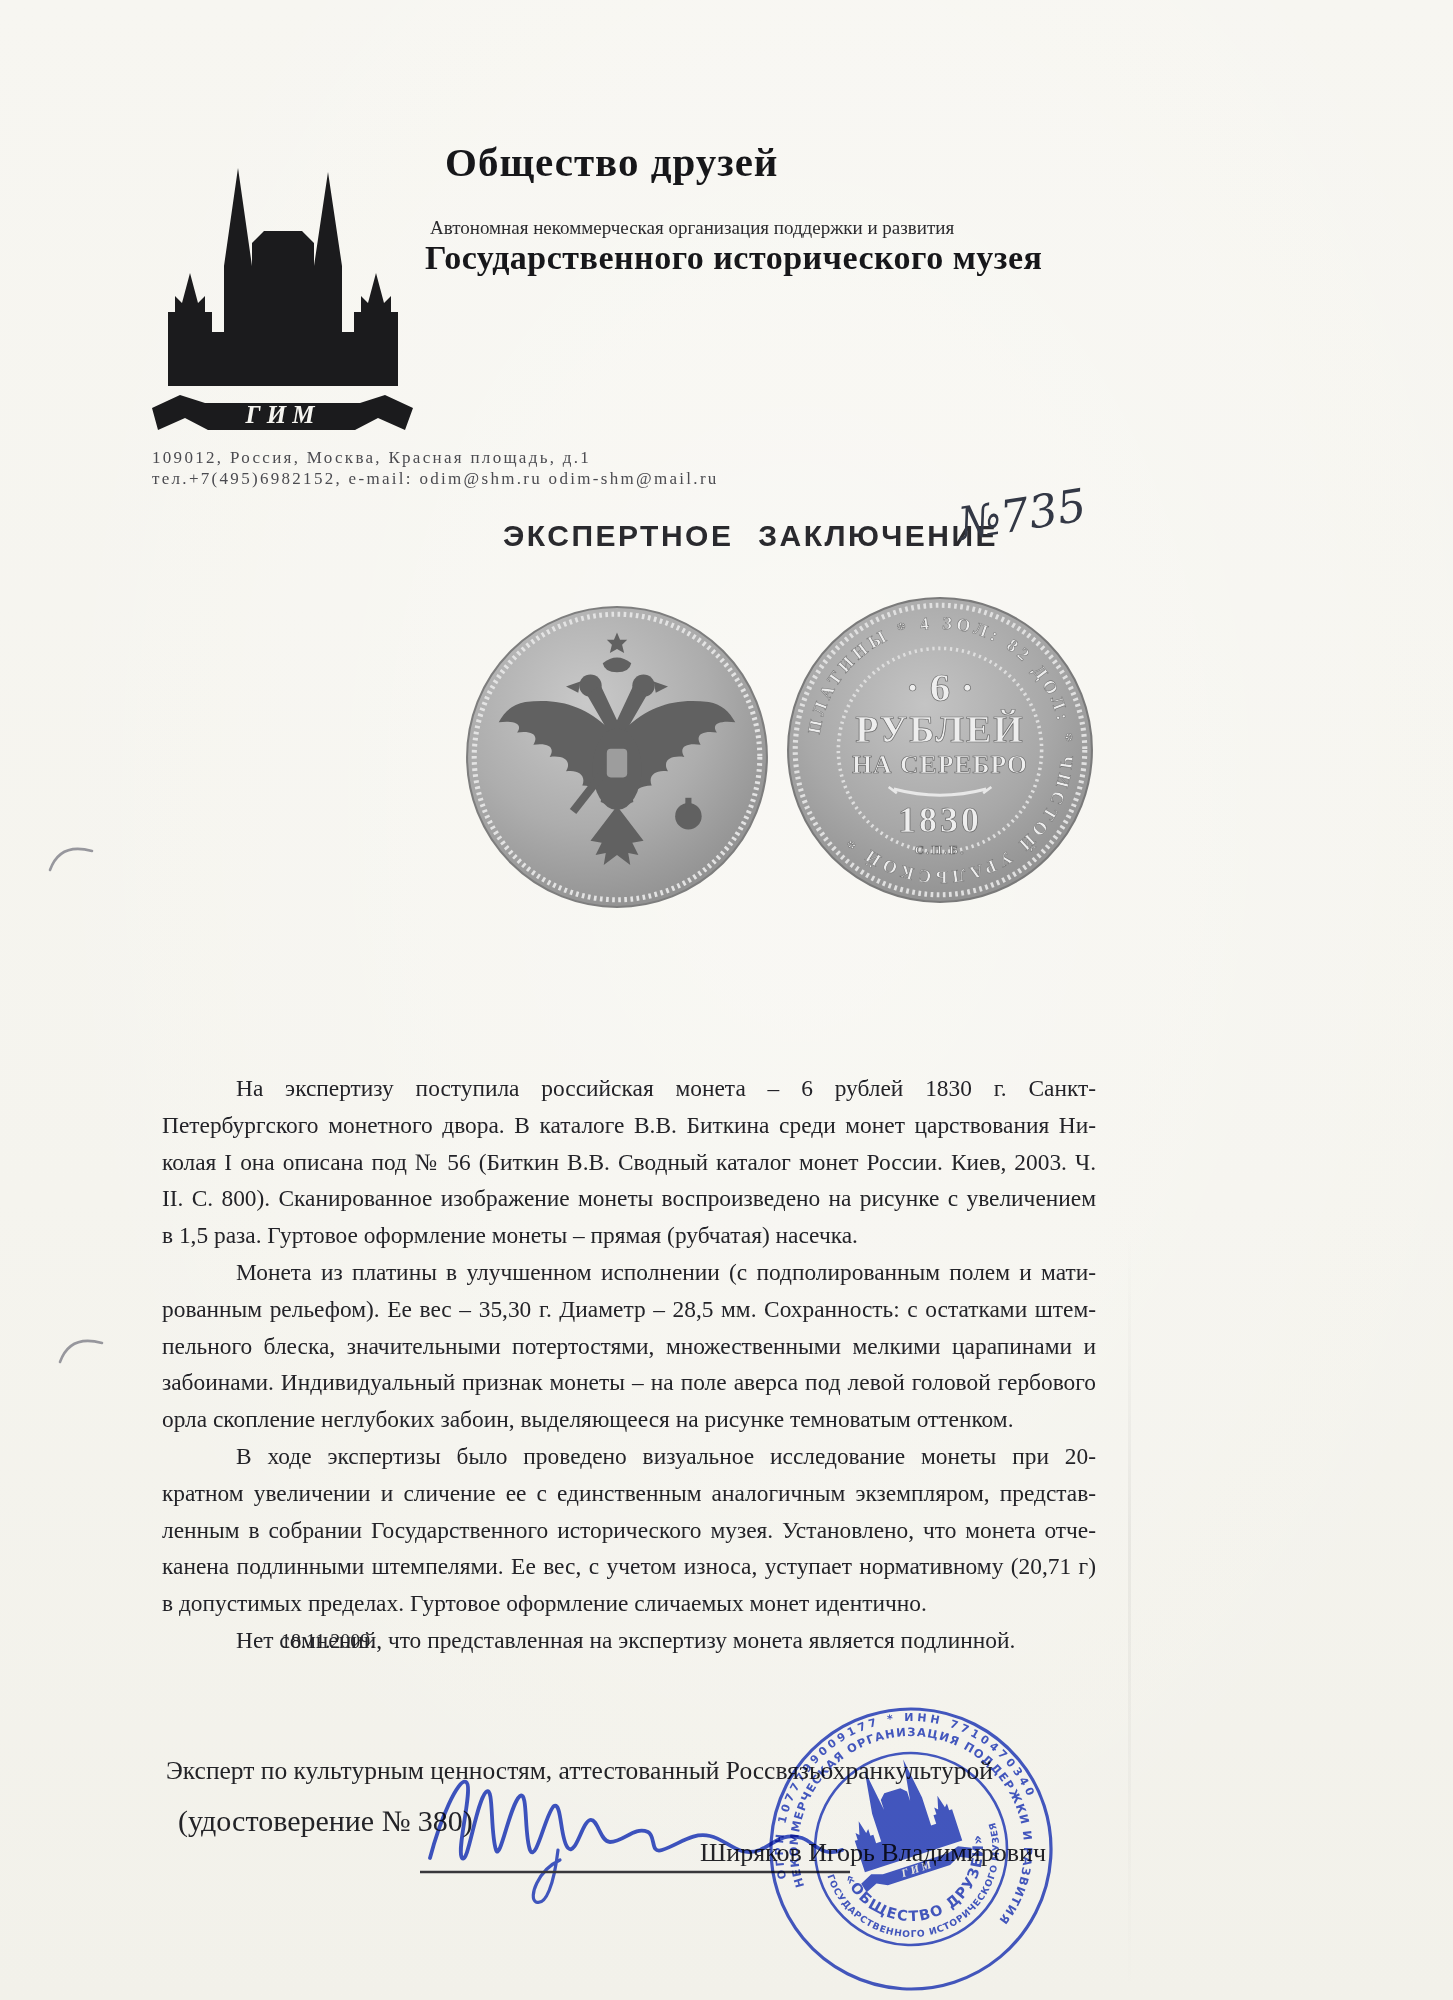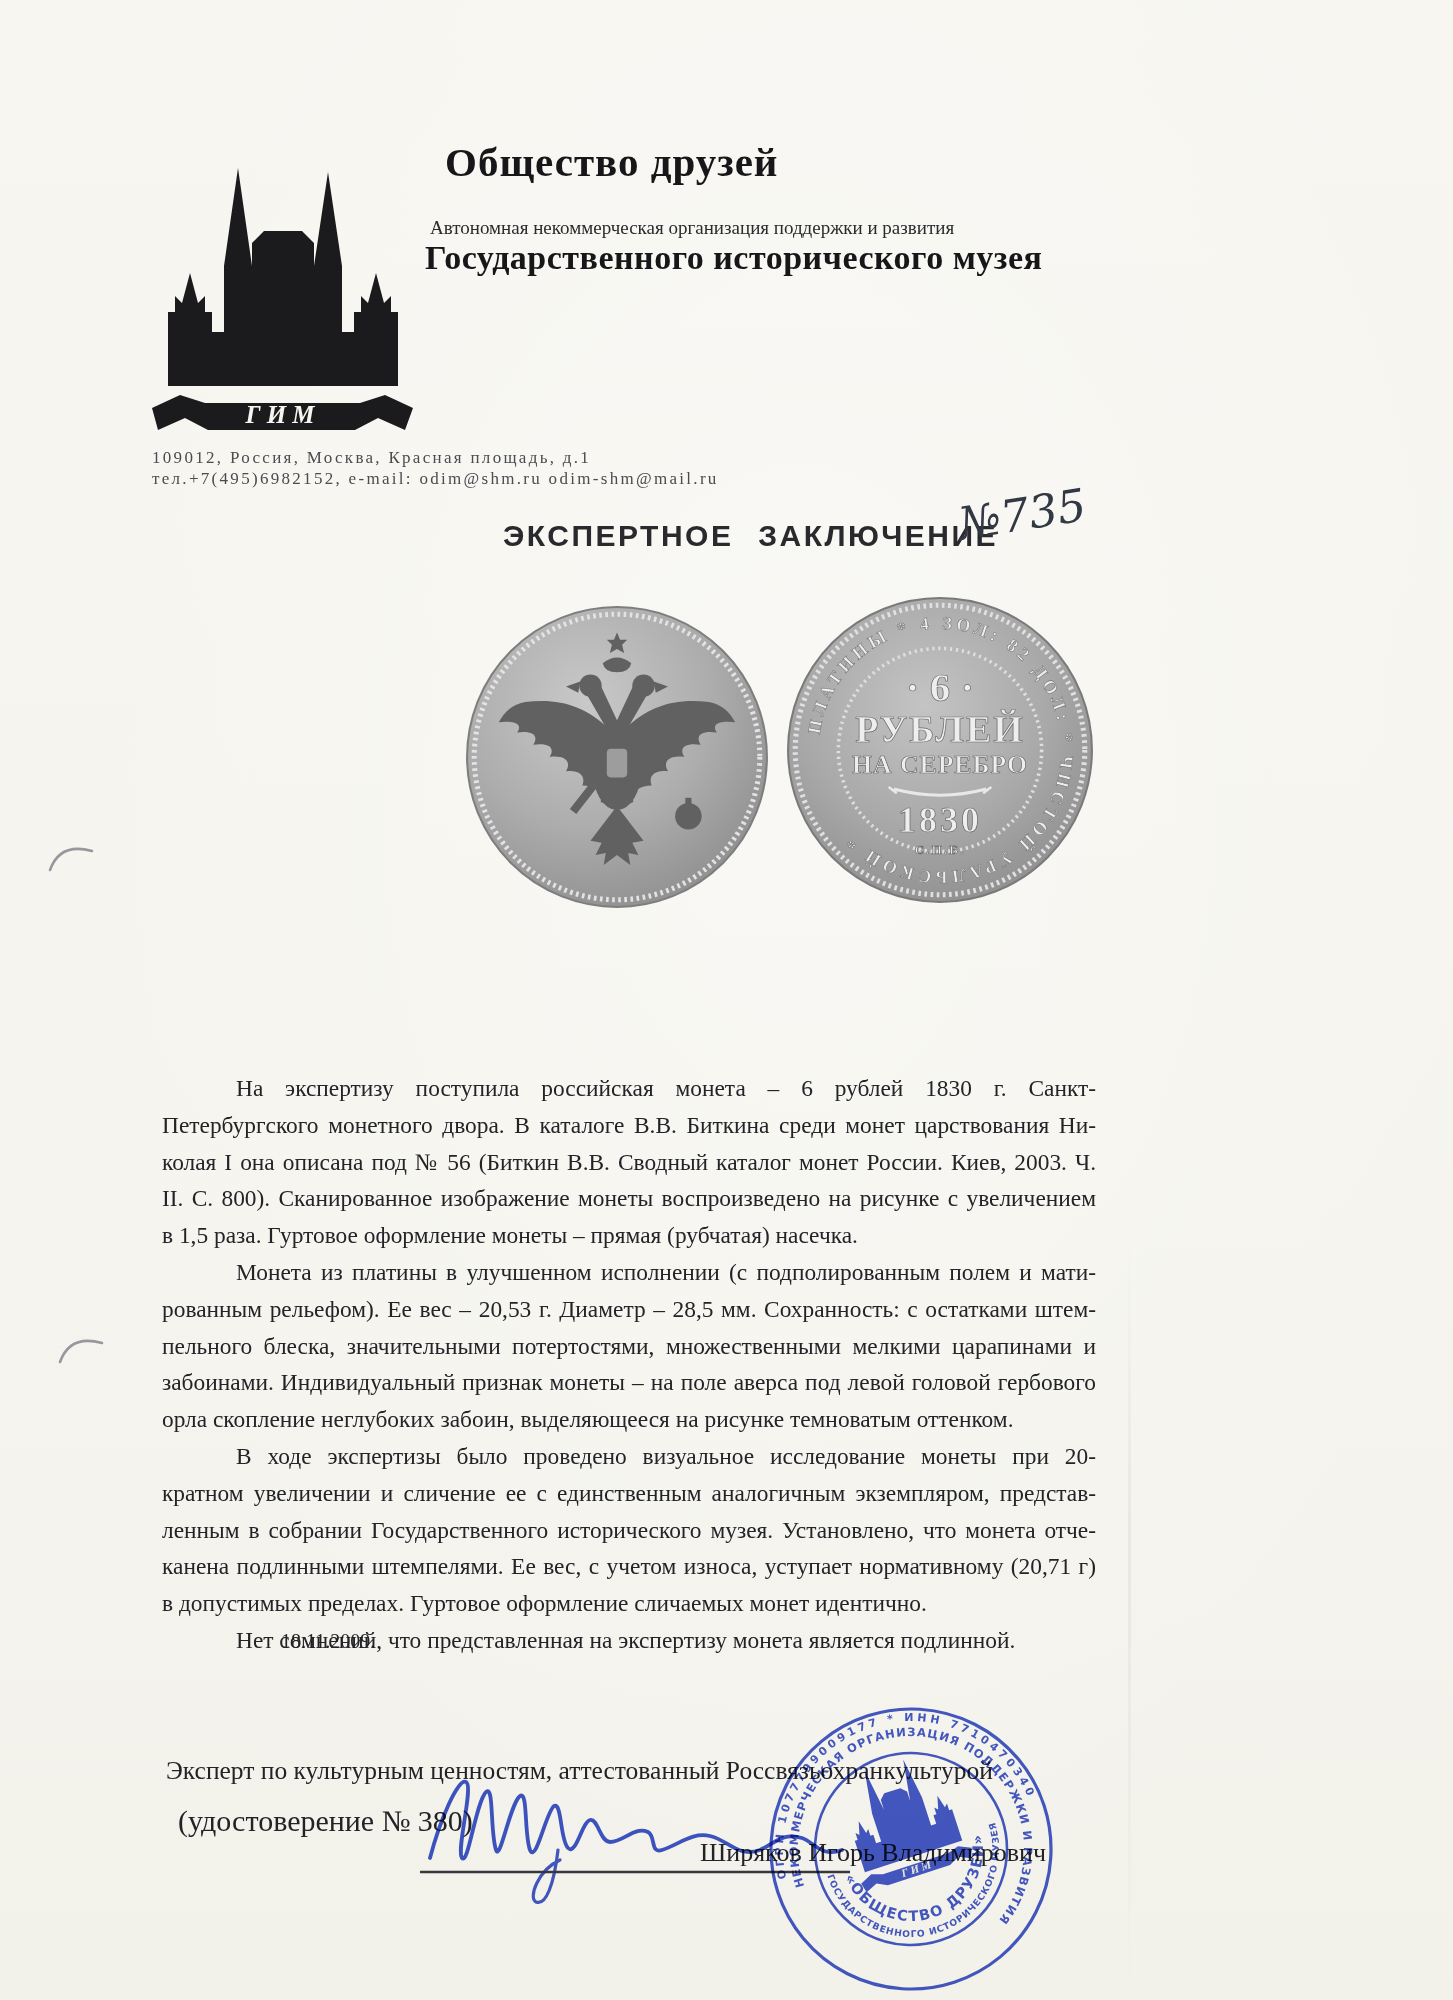--- a/index.html
+++ b/index.html
@@ -129,21 +129,21 @@
   <div class="body-text">
     <div class="para">
         <div class="line">На экспертизу поступила российская монета – 6 рублей 1830 г. Санкт-</div>
         <div class="line">Петербургского монетного двора. В каталоге В.В. Биткина среди монет царствования Ни-</div>
         <div class="line">колая I она описана под № 56 (Биткин В.В. Сводный каталог монет России. Киев, 2003. Ч.</div>
         <div class="line">II. С. 800). Сканированное изображение монеты воспроизведено на рисунке с увеличением</div>
         <div class="line last">в 1,5 раза. Гуртовое оформление монеты – прямая (рубчатая) насечка.</div>
       </div>
     <div class="para">
         <div class="line">Монета из платины в улучшенном исполнении (с подполированным полем и мати-</div>
-        <div class="line">рованным рельефом). Ее вес – 20,53 г. Диаметр – 28,5 мм. Сохранность: с остатками штем-</div>
+        <div class="line">рованным рельефом). Ее вес – 35,30 г. Диаметр – 28,5 мм. Сохранность: с остатками штем-</div>
         <div class="line">пельного блеска, значительными потертостями, множественными мелкими царапинами и</div>
         <div class="line">забоинами. Индивидуальный признак монеты – на поле аверса под левой головой гербового</div>
         <div class="line last">орла скопление неглубоких забоин, выделяющееся на рисунке темноватым оттенком.</div>
       </div>
     <div class="para">
         <div class="line">В ходе экспертизы было проведено визуальное исследование монеты при 20-</div>
         <div class="line">кратном увеличении и сличение ее с единственным аналогичным экземпляром, представ-</div>
         <div class="line">ленным в собрании Государственного исторического музея. Установлено, что монета отче-</div>
         <div class="line">канена подлинными штемпелями. Ее вес, с учетом износа, уступает нормативному (20,71 г)</div>
         <div class="line last">в допустимых пределах. Гуртовое оформление сличаемых монет идентично.</div>

